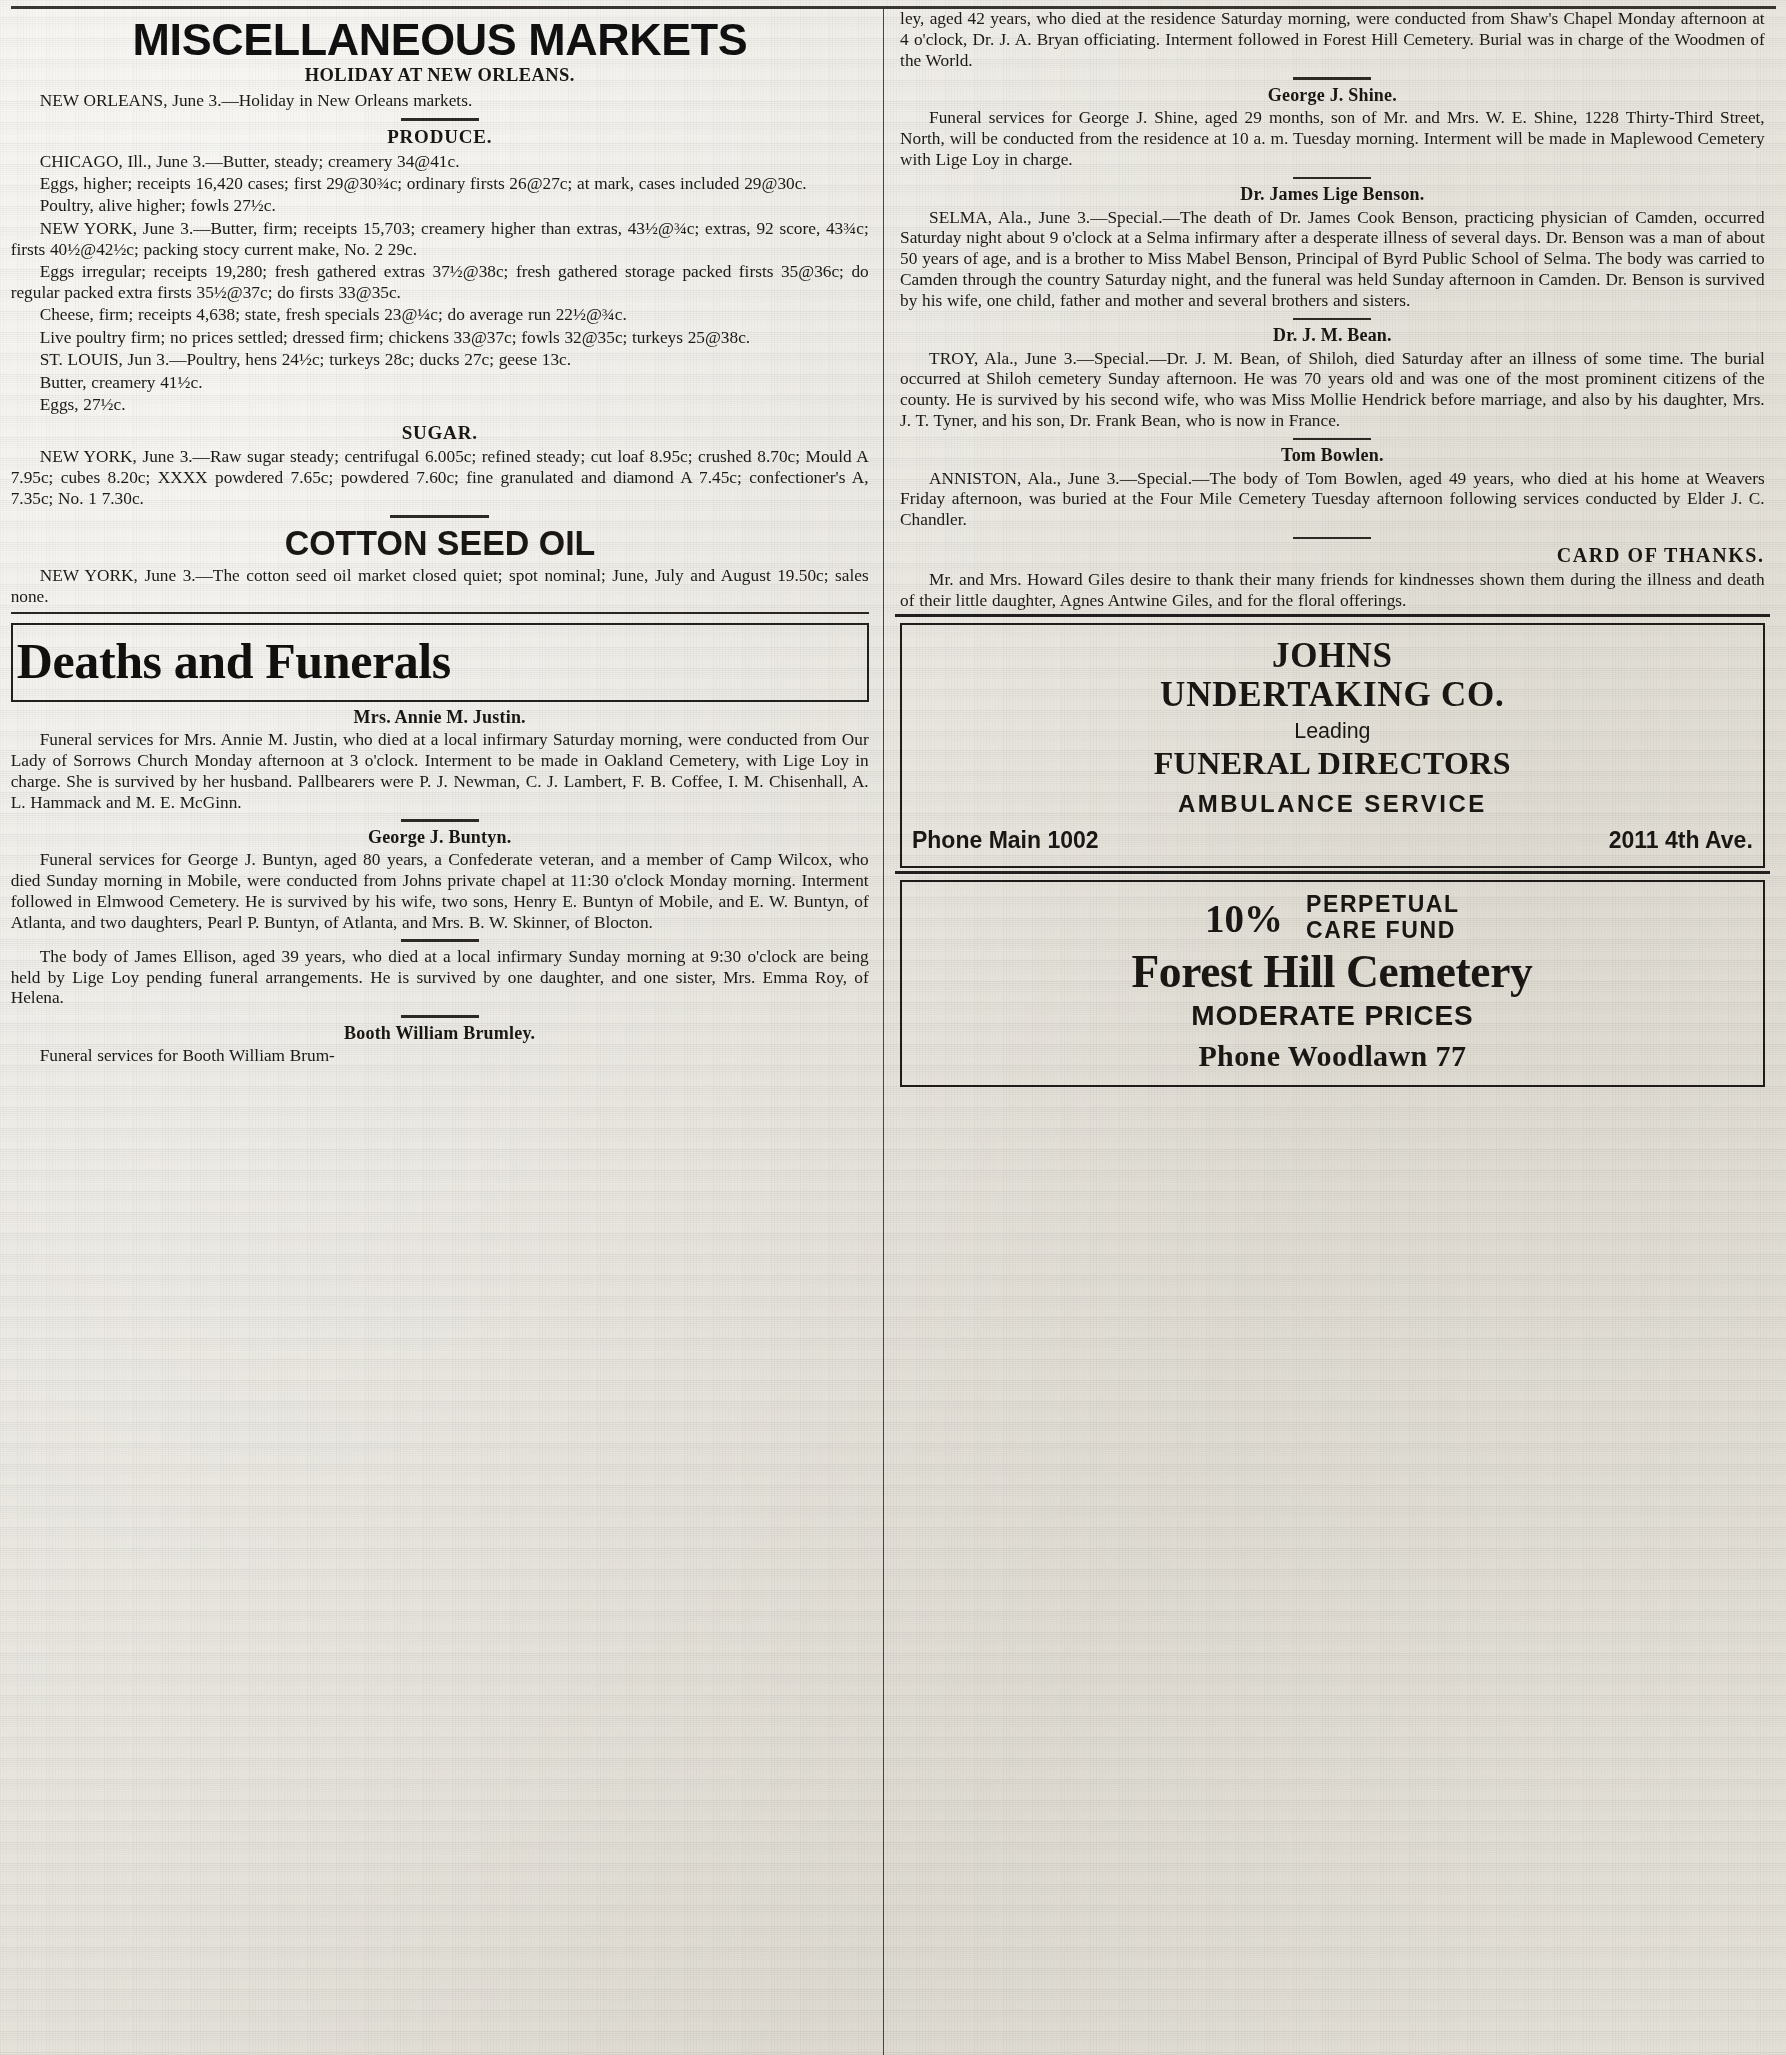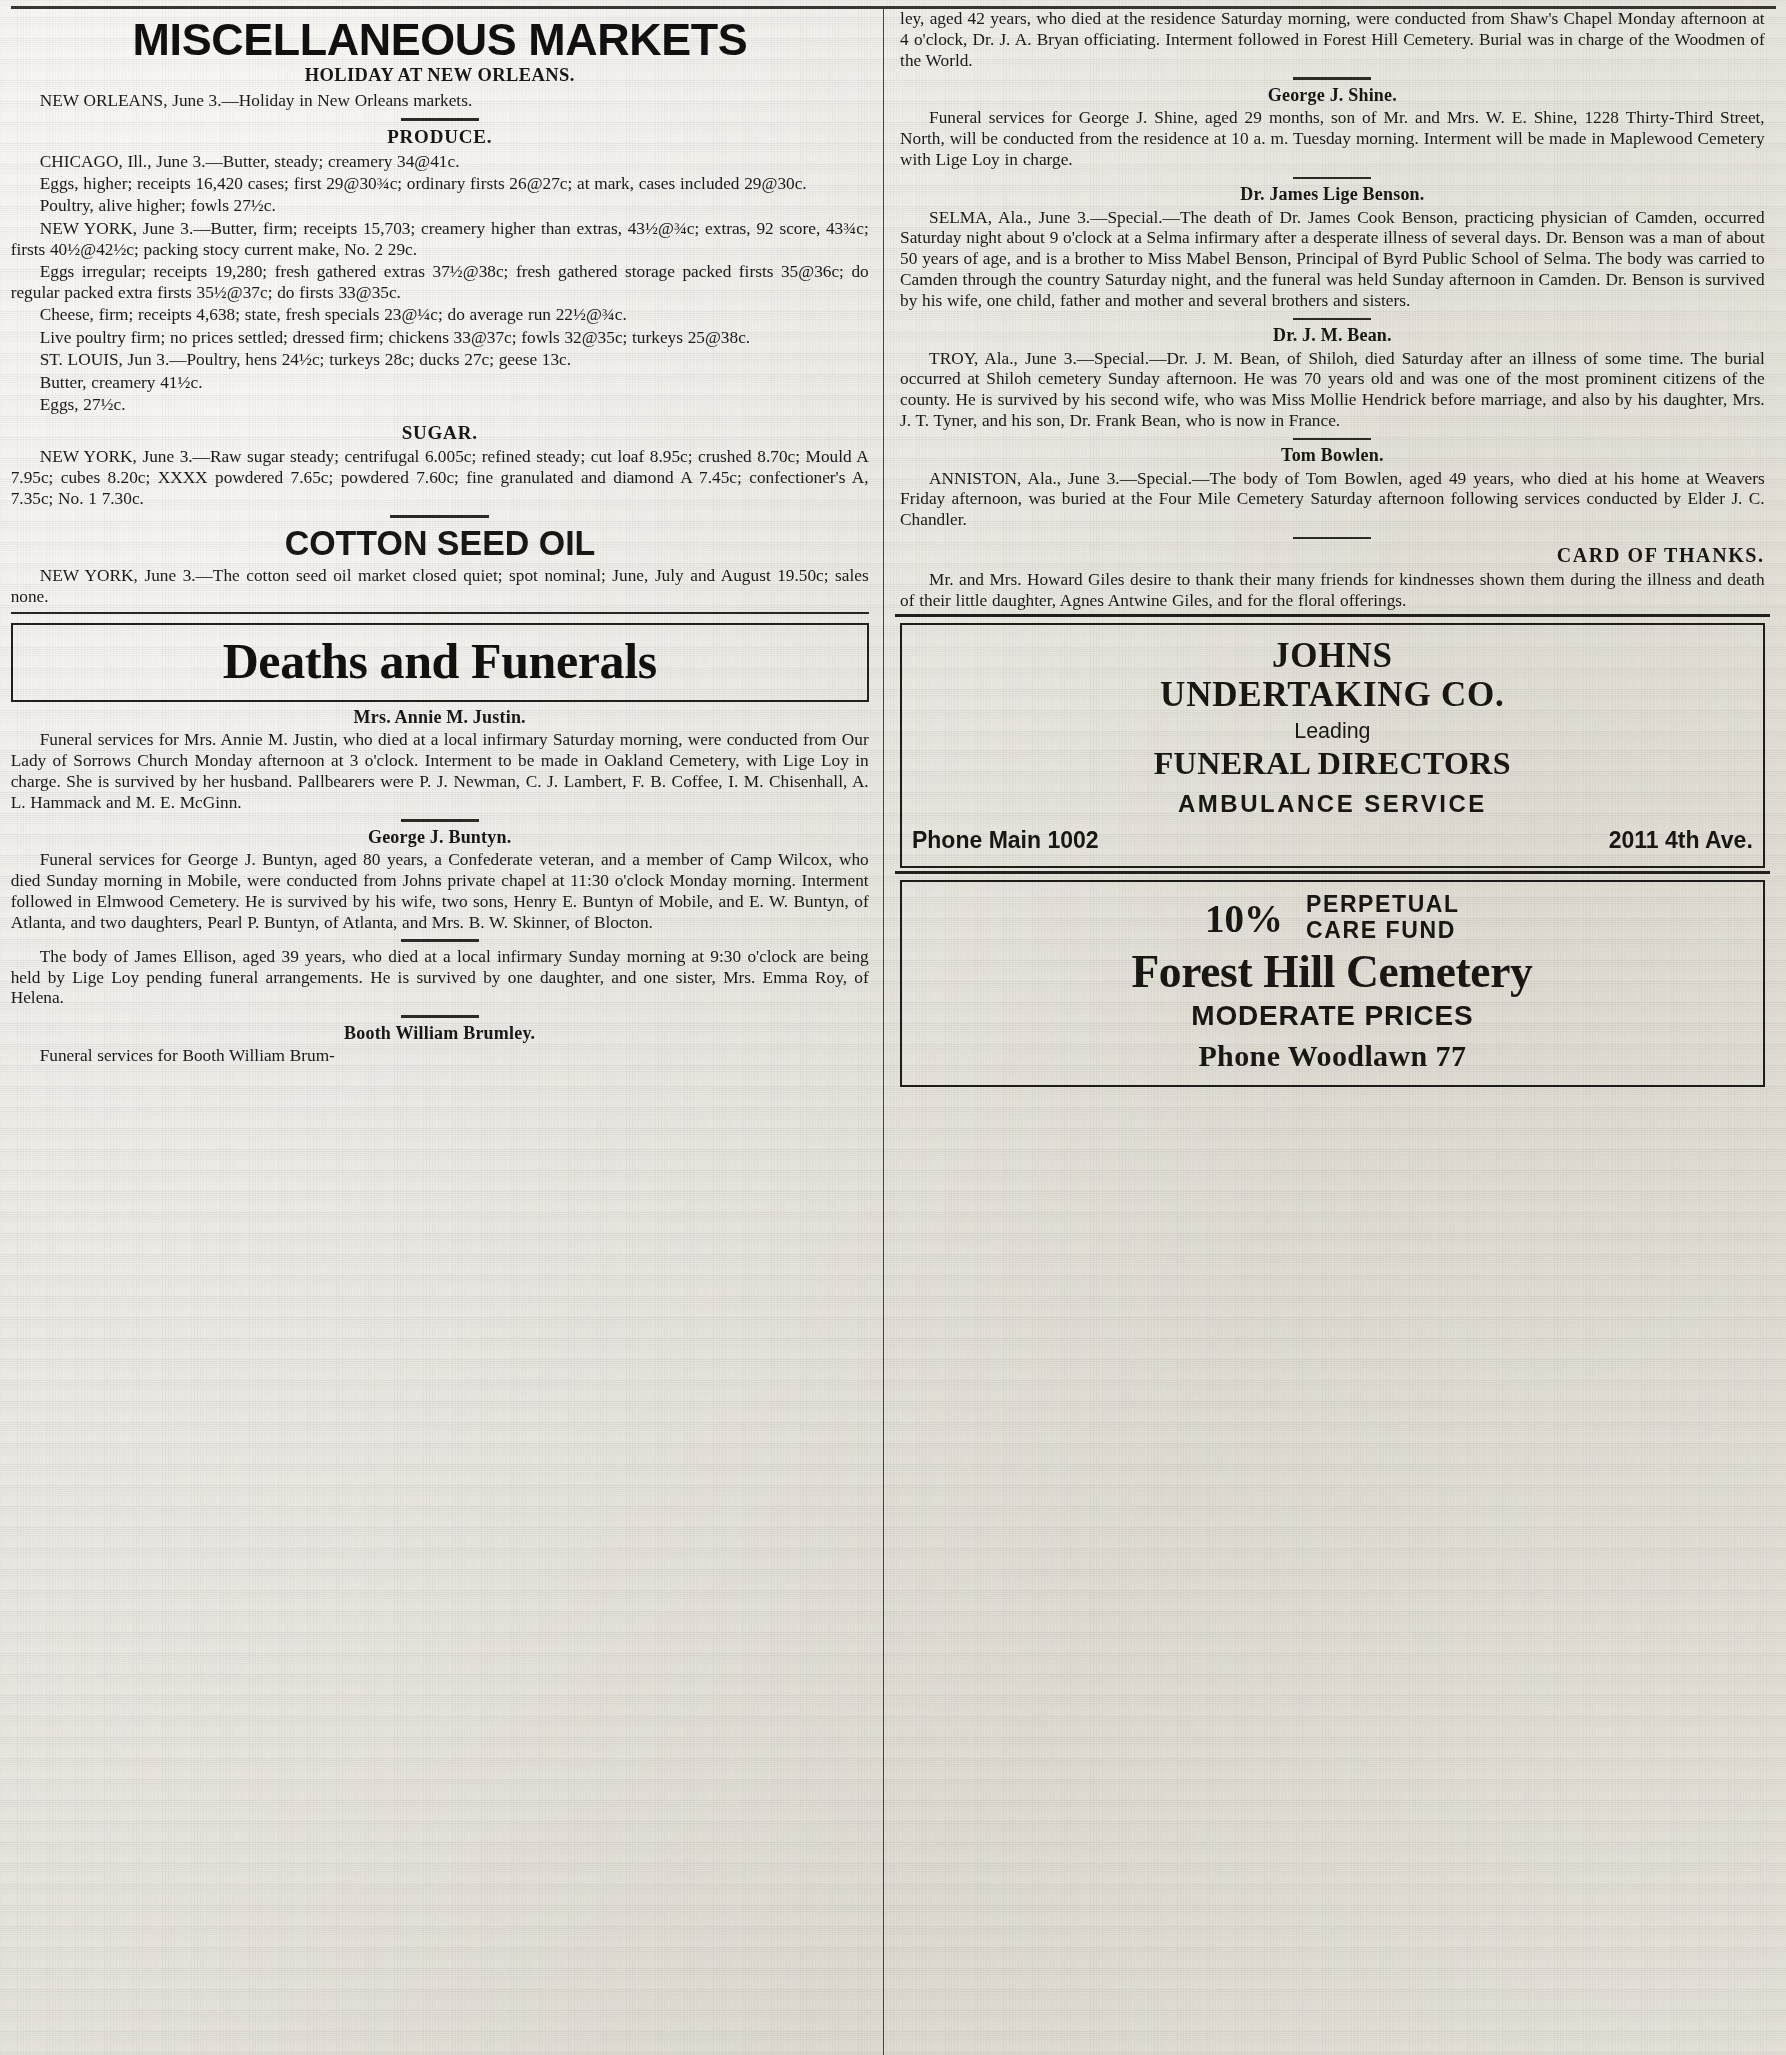--- a/index.html
+++ b/index.html
@@ -154,21 +154,20 @@
     margin: 9px 0 2.5px 0;
     padding: 10.7px 4.1px 14px 4.1px;
     background: transparent;
     position: relative;
   }
   .df-banner-inner {
     font-family: "Liberation Serif", "DejaVu Serif", serif;
     font-weight: 700;
     font-size: 50px;
     line-height: 1;
-    text-align: center;
     letter-spacing: -0.4px;
     transform: scaleX(1.0);
     color: #131110;
   }
 
   
   .ad {
     border: 2.5px solid #1f1c1a;
     margin: 11.5px 0 0 0;
     padding: 10.7px 7.4px 12.3px 7.4px;
@@ -357,21 +356,21 @@
       <div class="mini-rule"></div>
       <h4 class="name-head">Dr. James Lige Benson.</h4>
       <p class="body">SELMA, Ala., June 3.—Special.—The death of Dr. James Cook Benson, practicing physician of Camden, occurred Saturday night about 9 o'clock at a Selma infirmary after a desperate illness of several days. Dr. Benson was a man of about 50 years of age, and is a brother to Miss Mabel Benson, Principal of Byrd Public School of Selma. The body was carried to Camden through the country Saturday night, and the funeral was held Sunday afternoon in Camden. Dr. Benson is survived by his wife, one child, father and mother and several brothers and sisters.</p>
 
       <div class="mini-rule"></div>
       <h4 class="name-head">Dr. J. M. Bean.</h4>
       <p class="body">TROY, Ala., June 3.—Special.—Dr. J. M. Bean, of Shiloh, died Saturday after an illness of some time. The burial occurred at Shiloh cemetery Sunday afternoon. He was 70 years old and was one of the most prominent citizens of the county. He is survived by his second wife, who was Miss Mollie Hendrick before marriage, and also by his daughter, Mrs. J. T. Tyner, and his son, Dr. Frank Bean, who is now in France.</p>
 
       <div class="mini-rule"></div>
       <h4 class="name-head">Tom Bowlen.</h4>
-      <p class="body">ANNISTON, Ala., June 3.—Special.—The body of Tom Bowlen, aged 49 years, who died at his home at Weavers Friday afternoon, was buried at the Four Mile Cemetery Saturday afternoon following services conducted by Elder J. C. Chandler.</p>
+      <p class="body">ANNISTON, Ala., June 3.—Special.—The body of Tom Bowlen, aged 49 years, who died at his home at Weavers Friday afternoon, was buried at the Four Mile Cemetery Tuesday afternoon following services conducted by Elder J. C. Chandler.</p>
 
       <div class="mini-rule"></div>
       <h4 class="thanks-head">CARD OF THANKS.</h4>
       <p class="body">Mr. and Mrs. Howard Giles desire to thank their many friends for kindnesses shown them during the illness and death of their little daughter, Agnes Antwine Giles, and for the floral offerings.</p>
 
       <div class="ad">
         <div class="ad-line johns-1">JOHNS</div>
         <div class="ad-line johns-2">UNDERTAKING CO.</div>
         <div class="ad-line johns-lead">Leading</div>
         <div class="ad-line johns-fd">FUNERAL DIRECTORS</div>

